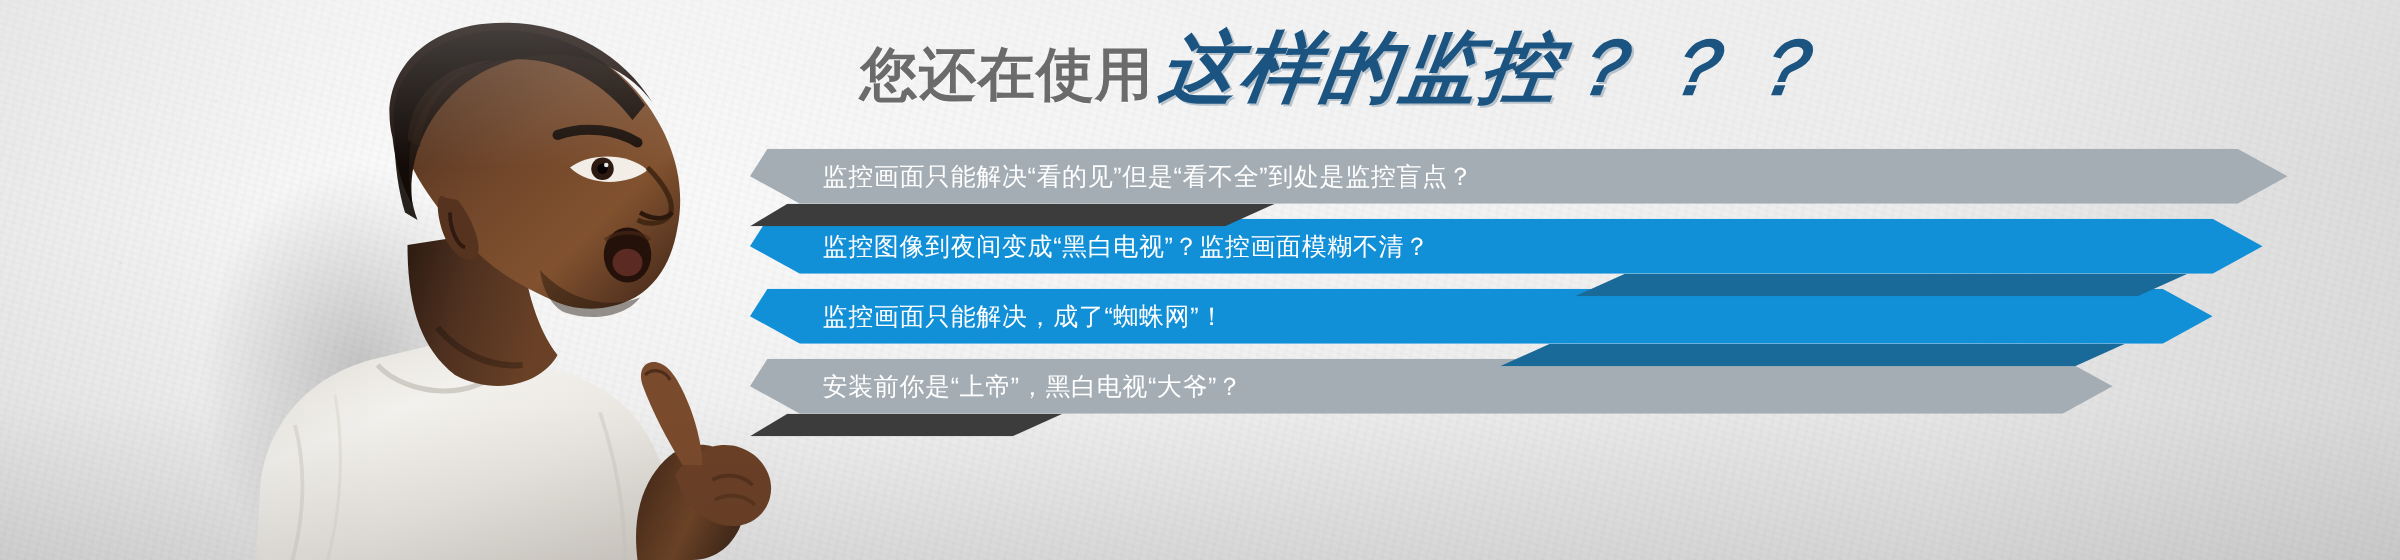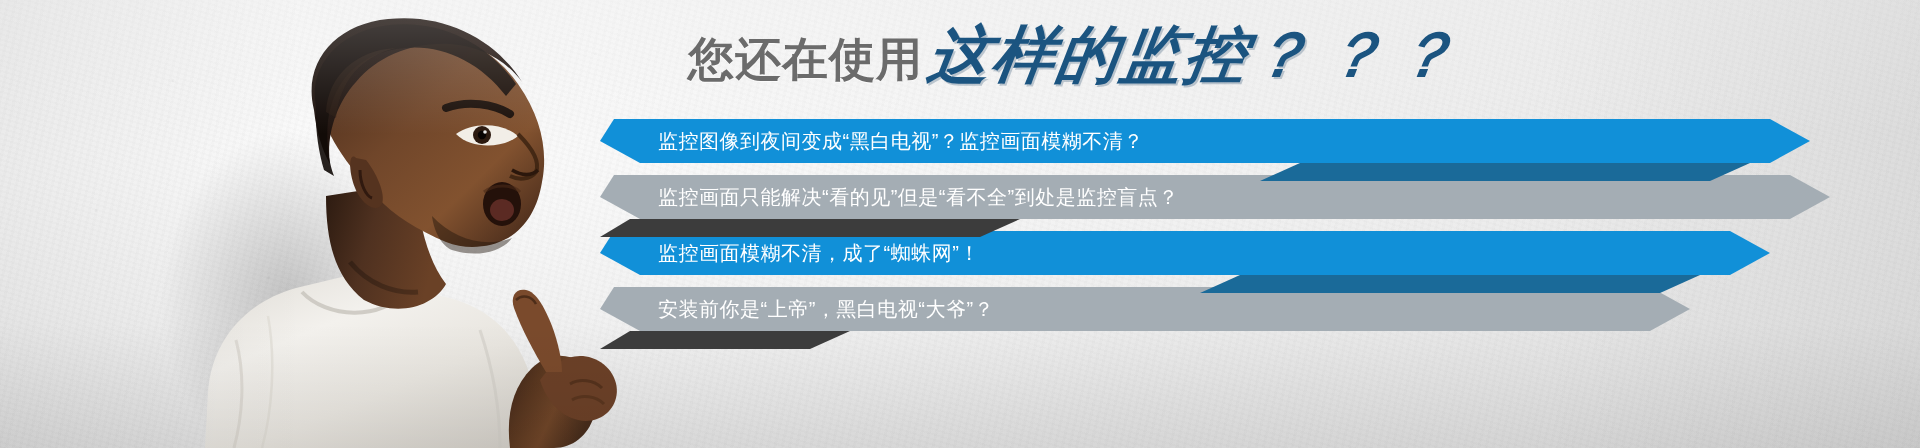--- a/index.html
+++ b/index.html
@@ -247,46 +247,46 @@
   <div class="headline">
     <span class="headline-lead">您还在使用</span>
     <span class="headline-accent">这样的监控？</span>
     <span class="headline-marks">？？</span>
   </div>
 
   <div class="rows">
 
     <div class="row">
       <svg class="row-tail" viewBox="0 0 1320 18" preserveAspectRatio="none">
+        <polygon points="30,0 420,0 380,18 0,18" fill="#3c3c3c"></polygon>
+      </svg>
+      <svg class="row-shape" viewBox="0 0 1320 44" preserveAspectRatio="none">
+        <polygon points="14,0 1190,0 1230,22 1190,44 40,44 0,22" fill="#a4adb4"></polygon>
+      </svg>
+      <div class="row-label">监控画面只能解决“看的见”但是“看不全”到处是监控盲点？</div>
+    </div>
+
+    <div class="row">
+      <svg class="row-tail" viewBox="0 0 1320 18" preserveAspectRatio="none">
         <polygon points="700,0 1150,0 1110,18 660,18" fill="#1a6a99"></polygon>
       </svg>
       <svg class="row-shape" viewBox="0 0 1320 44" preserveAspectRatio="none">
         <polygon points="14,0 1170,0 1210,22 1170,44 40,44 0,22" fill="#1190d8"></polygon>
       </svg>
       <div class="row-label">监控图像到夜间变成“黑白电视”？监控画面模糊不清？</div>
     </div>
 
     <div class="row">
       <svg class="row-tail" viewBox="0 0 1320 18" preserveAspectRatio="none">
-        <polygon points="30,0 420,0 380,18 0,18" fill="#3c3c3c"></polygon>
-      </svg>
-      <svg class="row-shape" viewBox="0 0 1320 44" preserveAspectRatio="none">
-        <polygon points="14,0 1190,0 1230,22 1190,44 40,44 0,22" fill="#a4adb4"></polygon>
-      </svg>
-      <div class="row-label">监控画面只能解决“看的见”但是“看不全”到处是监控盲点？</div>
-    </div>
-
-    <div class="row">
-      <svg class="row-tail" viewBox="0 0 1320 18" preserveAspectRatio="none">
         <polygon points="640,0 1100,0 1060,18 600,18" fill="#1a6a99"></polygon>
       </svg>
       <svg class="row-shape" viewBox="0 0 1320 44" preserveAspectRatio="none">
         <polygon points="14,0 1130,0 1170,22 1130,44 40,44 0,22" fill="#1190d8"></polygon>
       </svg>
-      <div class="row-label">监控画面模糊不清，成了“蜘蛛网”！</div>
+      <div class="row-label">监控画面只能解决，成了“蜘蛛网”！</div>
     </div>
 
     <div class="row">
       <svg class="row-tail" viewBox="0 0 1320 18" preserveAspectRatio="none">
         <polygon points="30,0 250,0 210,18 0,18" fill="#3c3c3c"></polygon>
       </svg>
       <svg class="row-shape" viewBox="0 0 1320 44" preserveAspectRatio="none">
         <polygon points="14,0 1050,0 1090,22 1050,44 40,44 0,22" fill="#a4adb4"></polygon>
       </svg>
       <div class="row-label">安装前你是“上帝”，黑白电视“大爷”？</div>

